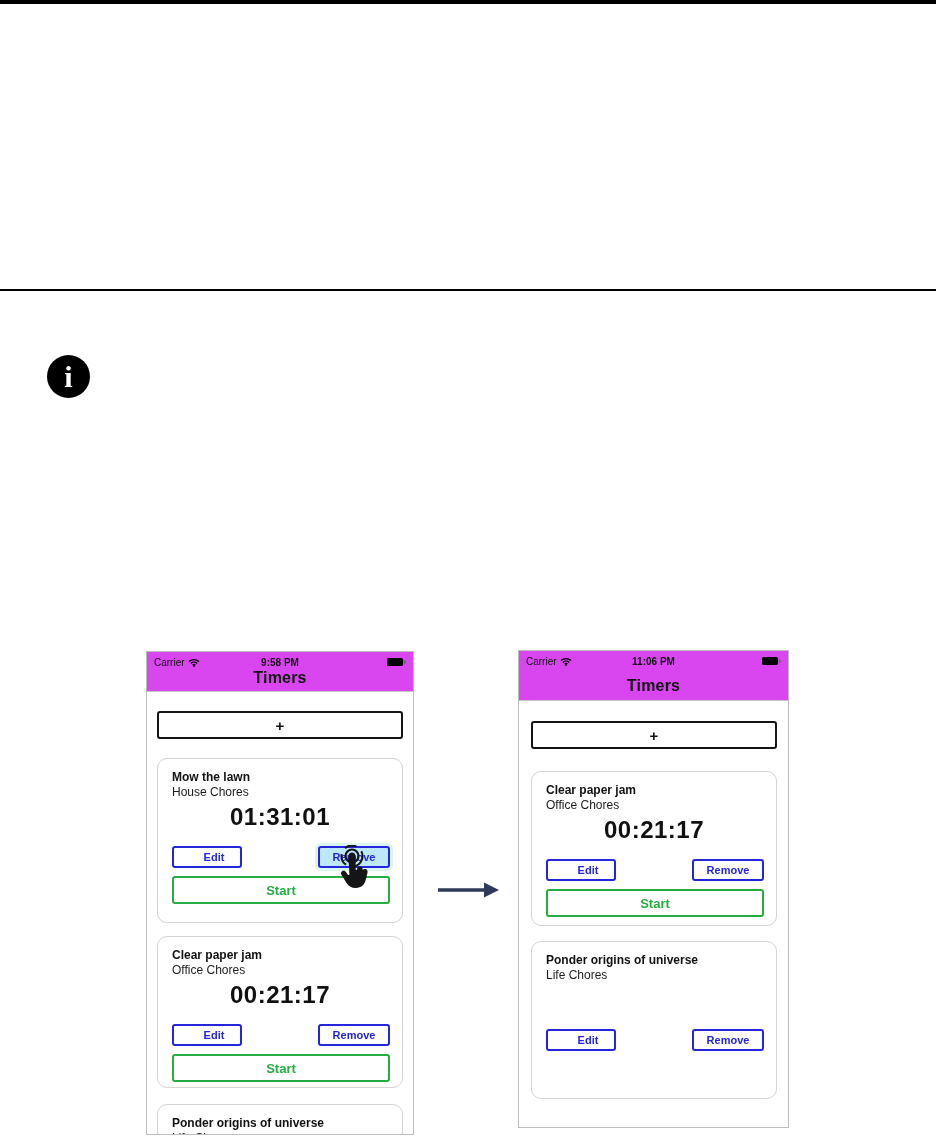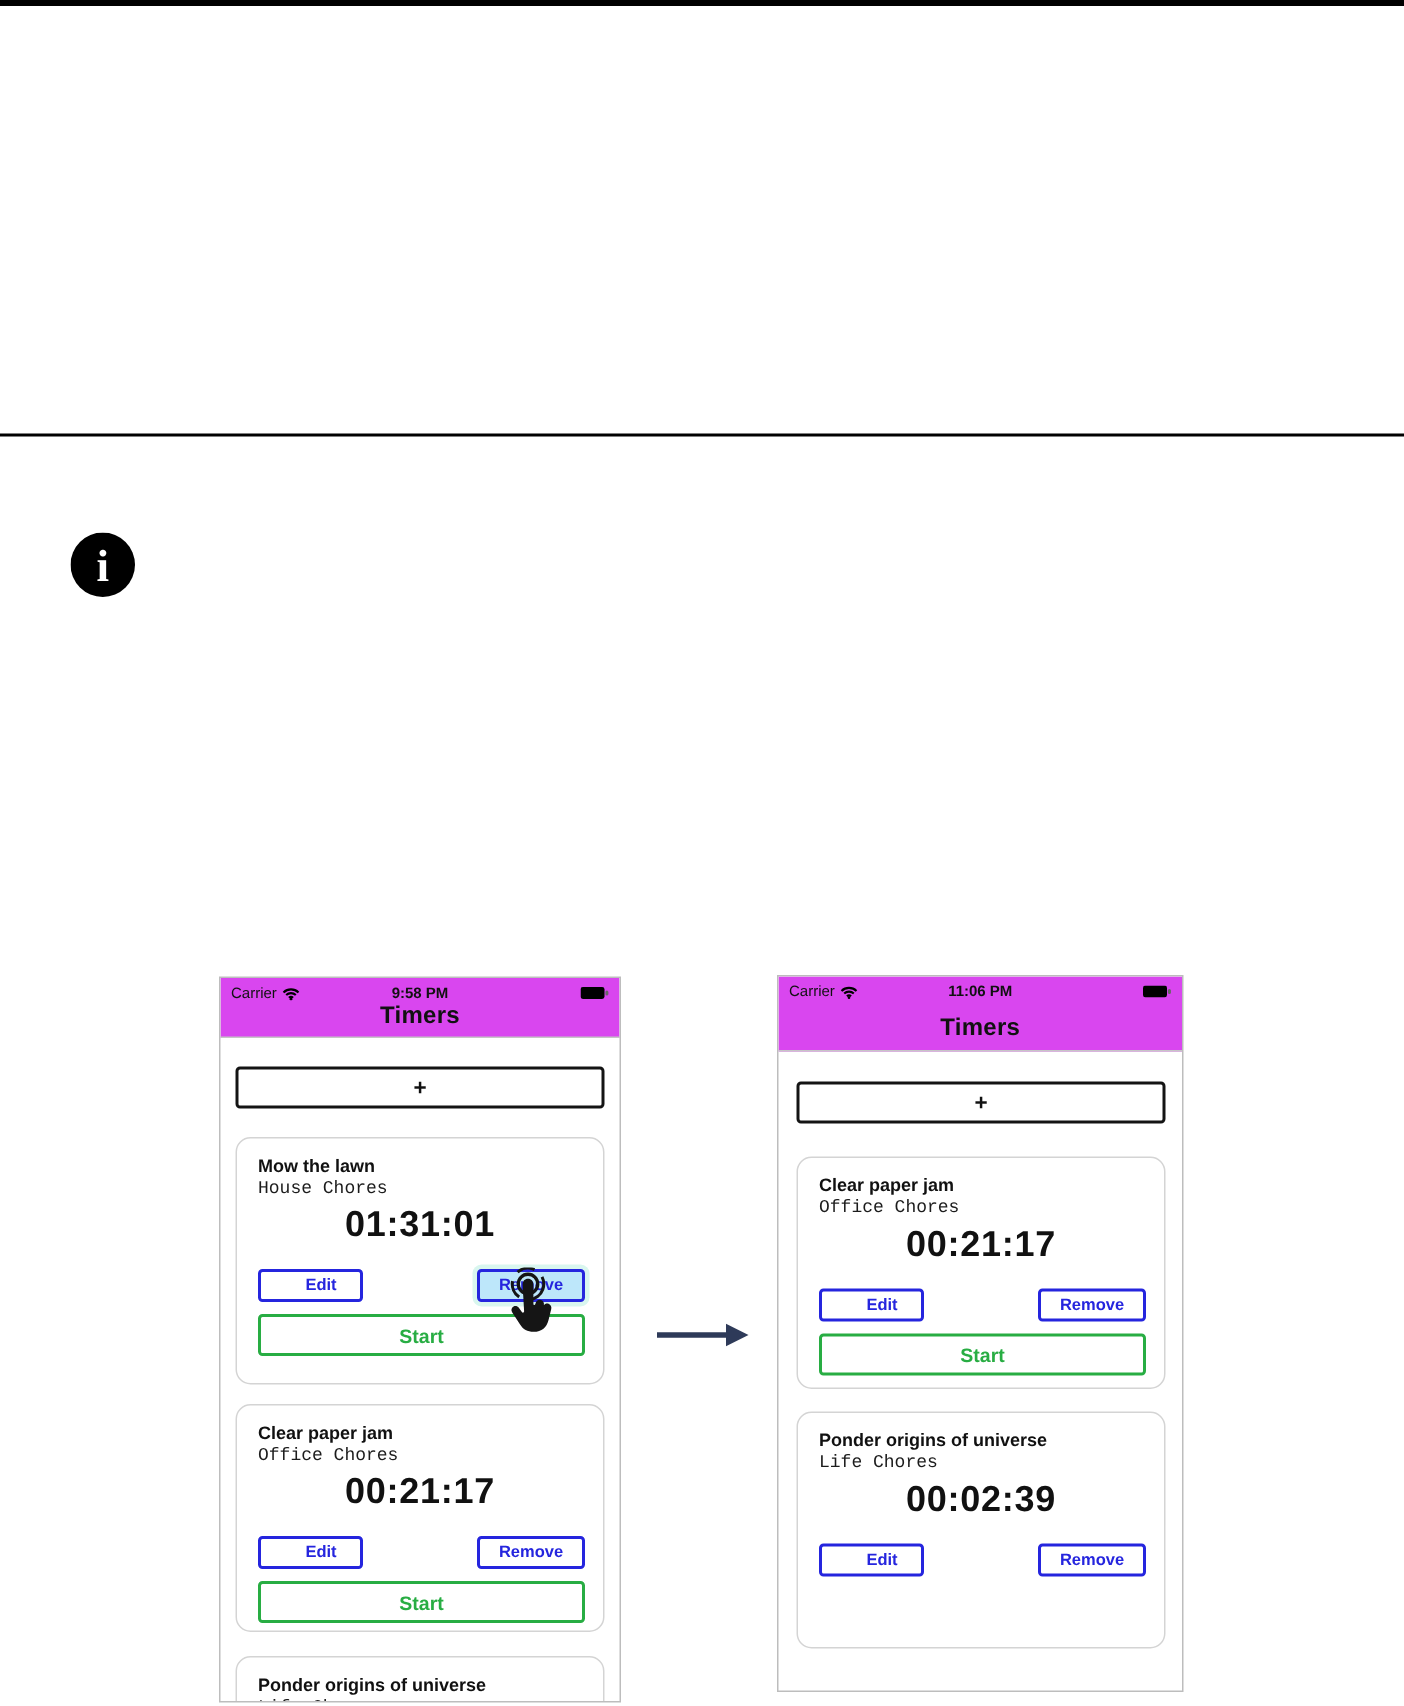--- a/index.html
+++ b/index.html
@@ -69,21 +69,21 @@
   .phone-left .add-btn{left:10px;top:59px;width:246px;height:28px;}
   .phone-right .add-btn{left:12px;top:70px;width:246px;height:28px;}
 
   .card{
     position:absolute;
     border:1px solid #d4d4d4;border-radius:10px;background:#fff;
   }
   .phone-left .card{left:10px;width:246px;}
   .phone-right .card{left:12px;width:246px;}
   .card-name{position:absolute;top:11px;left:14px;font-size:12px;font-weight:bold;text-align:center;}
-  .card-cat{position:absolute;top:26px;left:14px;font-size:12px;color:#1c1c1c;font-family:Liberation Mono, monospace;}
+  .card-cat{position:absolute;top:26px;left:14px;font-size:12px;color:#1c1c1c;}
   .card-time{
     position:absolute;top:44px;left:0;right:0;text-align:center;
     font-size:24px;font-weight:bold;letter-spacing:.5px;
   }
   .btn{
     position:absolute;
     border:2px solid var(--blue);border-radius:3px;background:#fff;
     color:var(--blue);font-size:11px;font-weight:bold;
     display:flex;align-items:center;justify-content:center;
   }
@@ -207,17 +207,16 @@
     <div class="card-cat">Office Chores</div>
     <div class="card-time">00:21:17</div>
     <div class="btn btn-edit">Edit</div>
     <div class="btn btn-remove">Remove</div>
     <div class="btn btn-action btn-start">Start</div>
   </div>
 
   <div class="card pr-card2">
     <div class="card-name">Ponder origins of universe</div>
     <div class="card-cat">Life Chores</div>
-    <div class="card-time">00:02:39</div>
     <div class="btn btn-edit">Edit</div>
     <div class="btn btn-remove">Remove</div>
   </div>
 </div>
 
 </body></html>

